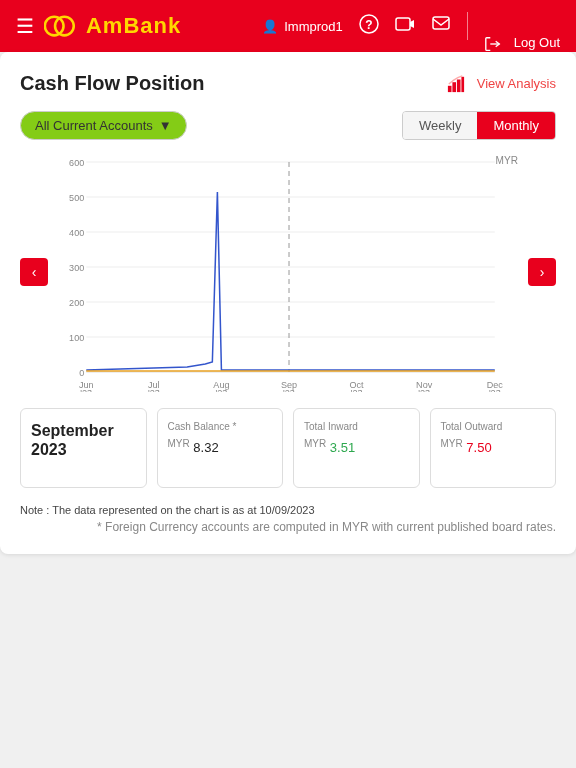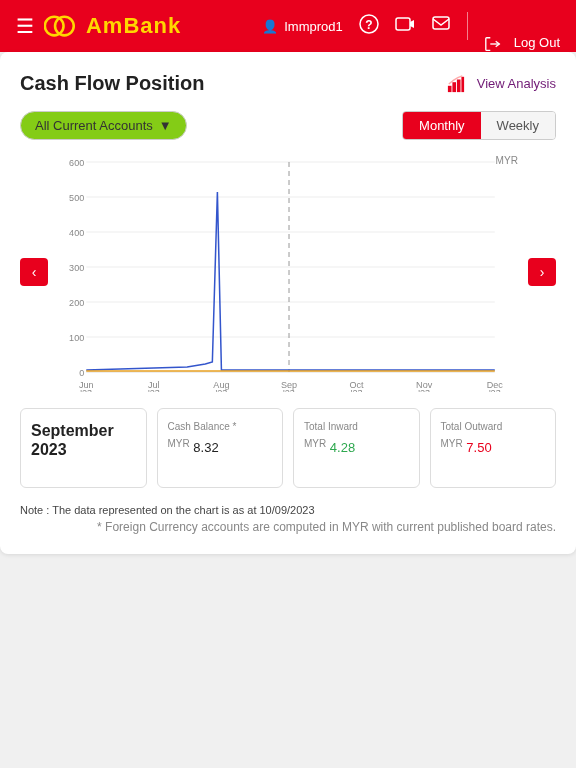--- a/index.html
+++ b/index.html
@@ -93,21 +93,21 @@
     }
     .page-title {
       font-size: 20px;
       font-weight: bold;
       color: #222;
     }
     .view-analysis-btn {
       display: flex;
       align-items: center;
       gap: 12px;
-      color: #701a75;
+      color: #ef4444;
       font-size: 13px;
       cursor: pointer;
       font-weight: 500;
     }
 
     
     .controls-row {
       display: flex;
       justify-content: space-between;
       align-items: center;
@@ -301,22 +301,22 @@
       <span>View Analysis</span>
     </div>
   </div>
 
   <div class="controls-row">
     <div class="account-select">
       <span>All Current Accounts</span>
       <span>▼</span>
     </div>
     <div class="toggle-group">
+      <button class="toggle-btn">Weekly</button>
       <button class="toggle-btn active">Monthly</button>
-      <button class="toggle-btn">Weekly</button>
     </div>
   </div>
 
   <div class="chart-container">
     <button class="chart-nav-btn chart-nav-left">
       <span>‹</span>
     </button>
     <button class="chart-nav-btn chart-nav-right">
       <span>›</span>
     </button>
@@ -378,21 +378,21 @@
       <div class="info-card-value value-dark">
         <span class="myr-label">MYR</span>
         <span>8.32</span>
       </div>
     </div>
 
     <div class="info-card">
       <div class="info-card-title">Total Inward</div>
       <div class="info-card-value value-green">
         <span class="myr-label" style="color:#888;">MYR</span>
-        <span>4.28</span>
+        <span>3.51</span>
       </div>
     </div>
 
     <div class="info-card">
       <div class="info-card-title">Total Outward</div>
       <div class="info-card-value value-red">
         <span class="myr-label" style="color:#888;">MYR</span>
         <span>7.50</span>
       </div>
     </div>

